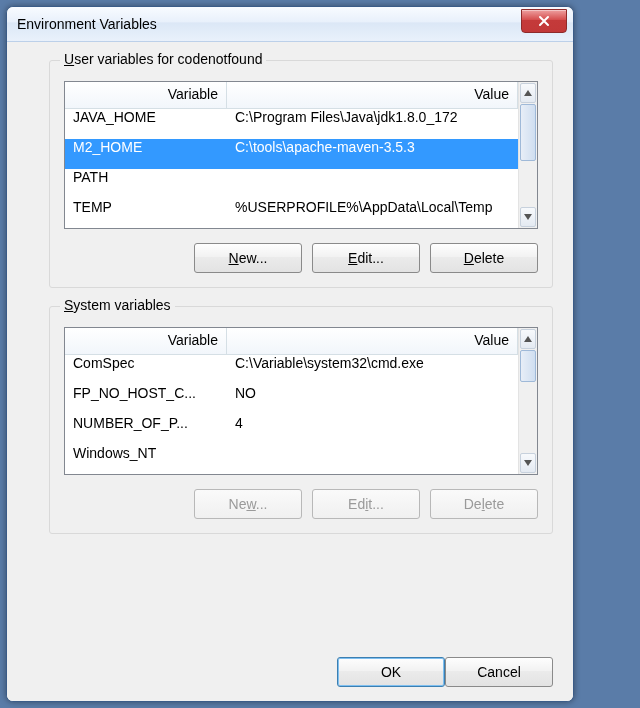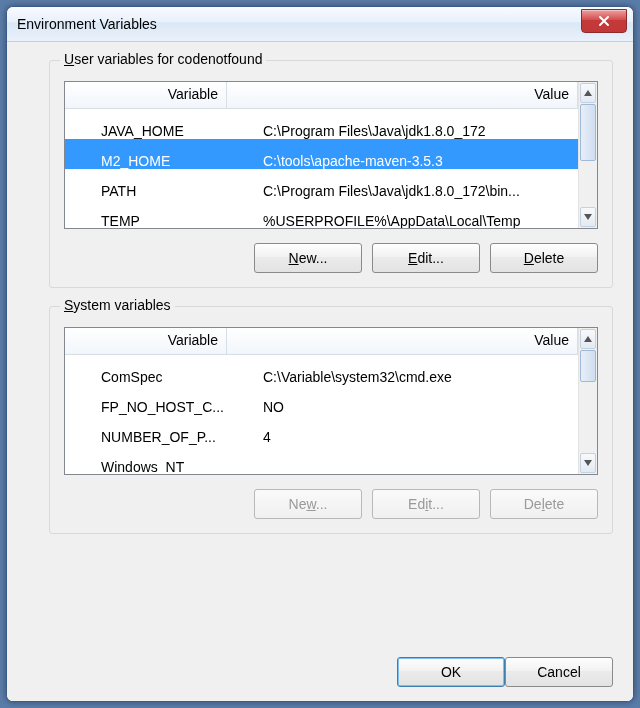--- a/index.html
+++ b/index.html
@@ -4,21 +4,21 @@
 <style>
   html, body {
     margin: 0;
     padding: 0;
     font-family: "Segoe UI", Tahoma, sans-serif;
     font-size: 14px;
     background: #5a7ca8;
     overflow: hidden;
   }
   .window {
-    width: 628px;
+    width: 568px;
     height: 696px;
     margin: 6px;
     background: #ffffff;
     border: 1px solid #3b5c88;
     border-radius: 7px;
     box-shadow: 0 0 6px rgba(0,0,0,.4);
     display: flex;
     flex-direction: column;
     position: relative;
     box-sizing: border-box;
@@ -108,23 +108,22 @@
     box-sizing: border-box;
     text-align: right;
   }
   .headercell.col0 { width: 162px; }
   .headercell.col1 { flex: 1; }
 
   .rows { }
   .row {
     display: flex;
     height: 30px;
-    align-items: flex-end;
-    color: #000;
-    padding-left: 28px;
+    align-items: flex-start;
+    color: #000;
   }
   .row.selected {
     background: #3399ff;
     color: #fff;
   }
   .cell {
     padding: 0 8px;
     box-sizing: border-box;
     white-space: nowrap;
     overflow: hidden;
@@ -225,21 +224,20 @@
               <div class="row">
                 <div class="cell col0">JAVA_HOME</div>
                 <div class="cell col1">C:\Program Files\Java\jdk1.8.0_172</div>
               </div>
               <div class="row selected">
                 <div class="cell col0">M2_HOME</div>
                 <div class="cell col1">C:\tools\apache-maven-3.5.3</div>
               </div>
               <div class="row">
                 <div class="cell col0">PATH</div>
-                <div class="cell col1">C:\Program Files\Java\jdk1.8.0_172\bin...</div>
               </div>
               <div class="row">
                 <div class="cell col0">TEMP</div>
                 <div class="cell col1">%USERPROFILE%\AppData\Local\Temp</div>
               </div>
             </div>
         </div>
         <div class="vscroll">
           <div class="arrow">
             <svg width="8" height="6">

